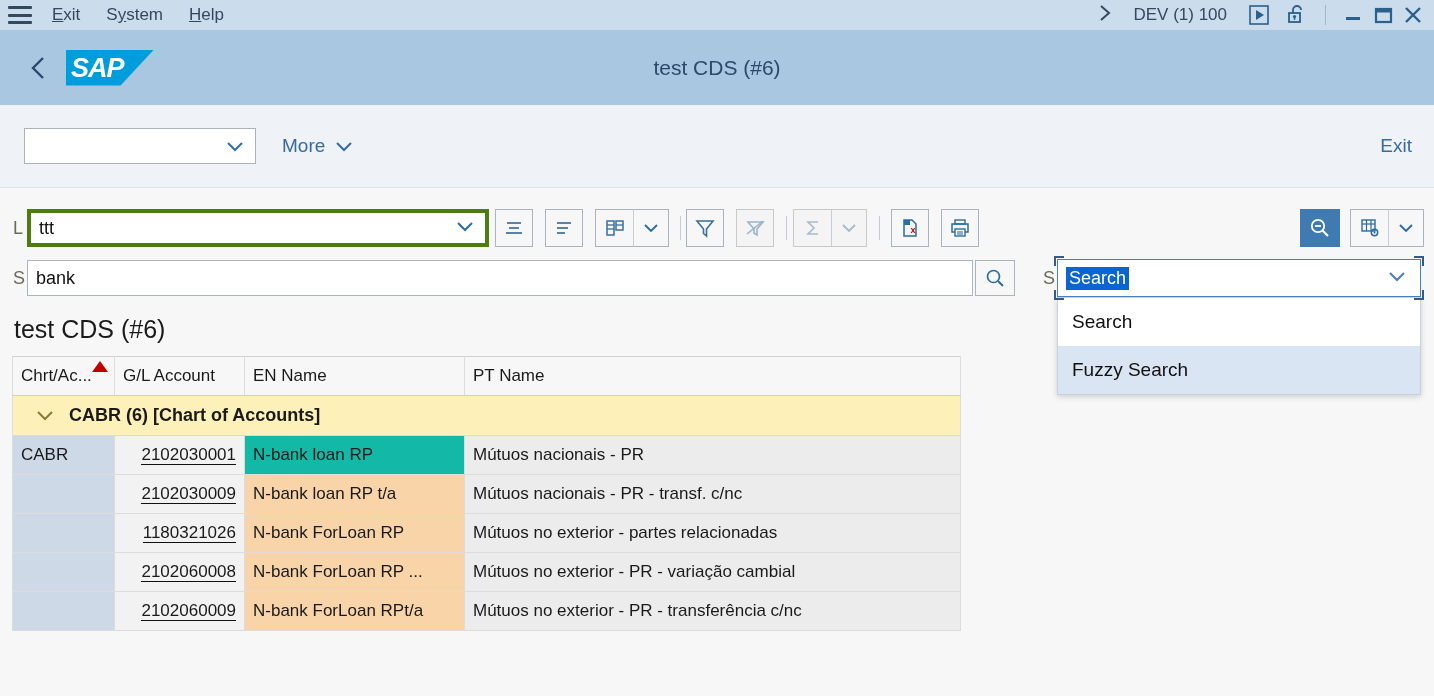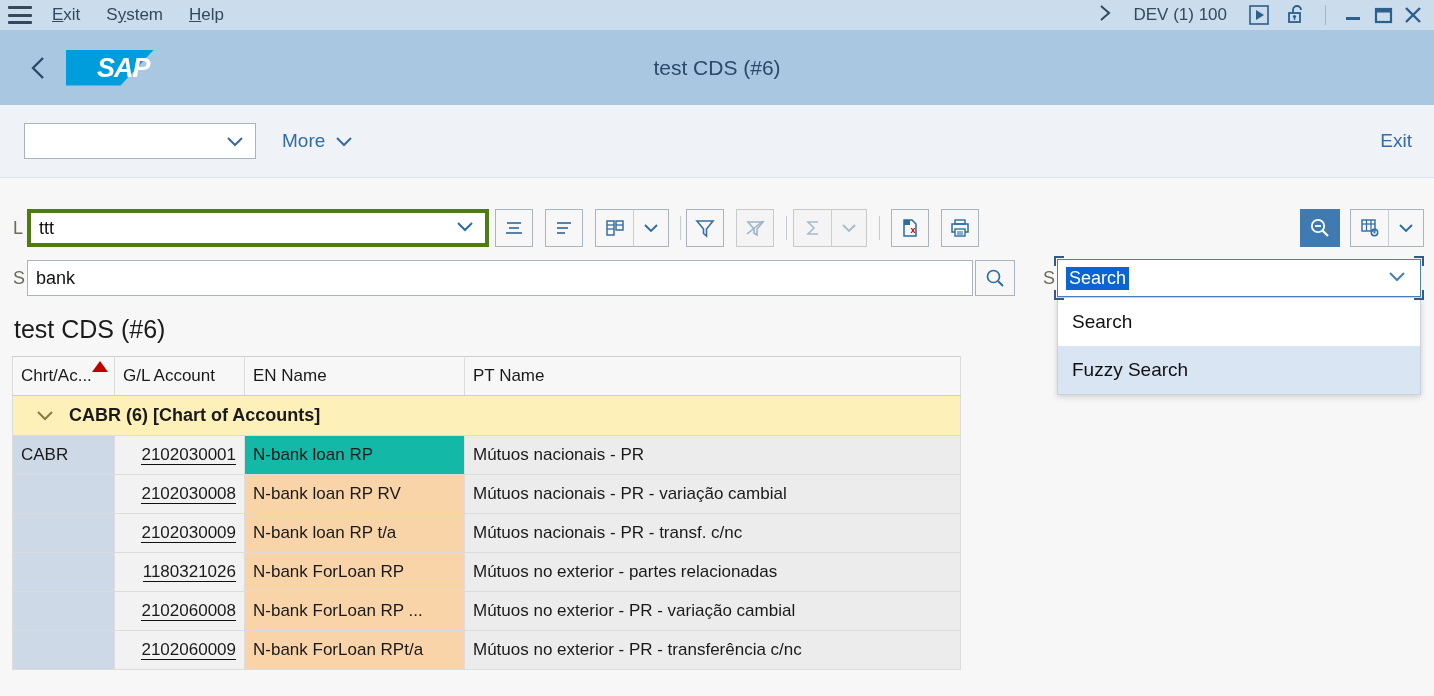--- a/index.html
+++ b/index.html
@@ -66,30 +66,29 @@
   .sap-logo .shape {
     position: absolute; inset: 0;
     background: #009ddc;
     clip-path: polygon(0 0, 100% 0, 62% 100%, 0 100%);
   }
   .sap-logo .txt {
     position: absolute; left: 5px; top: 3px;
     color: #fff; font-weight: bold; font-size: 27px;
     letter-spacing: -1px; font-family: "Liberation Sans", sans-serif;
     font-style: italic;
-    margin-left: 26px;
   }
   .apptitle {
     position: absolute; left: 0; right: 0; text-align: center;
     color: #2b4a6b; font-size: 21px;
   }
 
   
   .toolbar2 {
-    position: absolute; left: 0; top: 105px; width: 1434px; height: 73px;
+    position: absolute; left: 0; top: 105px; width: 1434px; height: 83px;
     background: #eff3f8; border-bottom: 1px solid #dbe3ed;
     display: flex; align-items: center;
   }
   .sel-empty {
     width: 232px; height: 36px; margin-left: 24px;
     background: #fff; border: 1px solid #a9b4be;
     display: flex; align-items: center; justify-content: flex-end;
     padding-right: 10px; cursor: pointer;
   }
   .more-btn {
@@ -483,26 +482,20 @@
       </tr>
 
       <tr>
         <td class="c-key">CABR</td>
         <td class="c-acct"><span>2102030001</span></td>
         <td class="c-en sel">N-bank loan RP</td>
         <td class="c-pt">Mútuos nacionais - PR</td>
       </tr>
       <tr>
         <td class="c-key"></td>
-        <td class="c-acct"><span>2102030008</span></td>
-        <td class="c-en">N-bank loan RP RV</td>
-        <td class="c-pt">Mútuos nacionais - PR - variação cambial</td>
-      </tr>
-      <tr>
-        <td class="c-key"></td>
         <td class="c-acct"><span>2102030009</span></td>
         <td class="c-en">N-bank loan RP t/a</td>
         <td class="c-pt">Mútuos nacionais - PR - transf. c/nc</td>
       </tr>
       <tr>
         <td class="c-key"></td>
         <td class="c-acct"><span>1180321026</span></td>
         <td class="c-en">N-bank ForLoan RP</td>
         <td class="c-pt">Mútuos no exterior - partes relacionadas</td>
       </tr>

